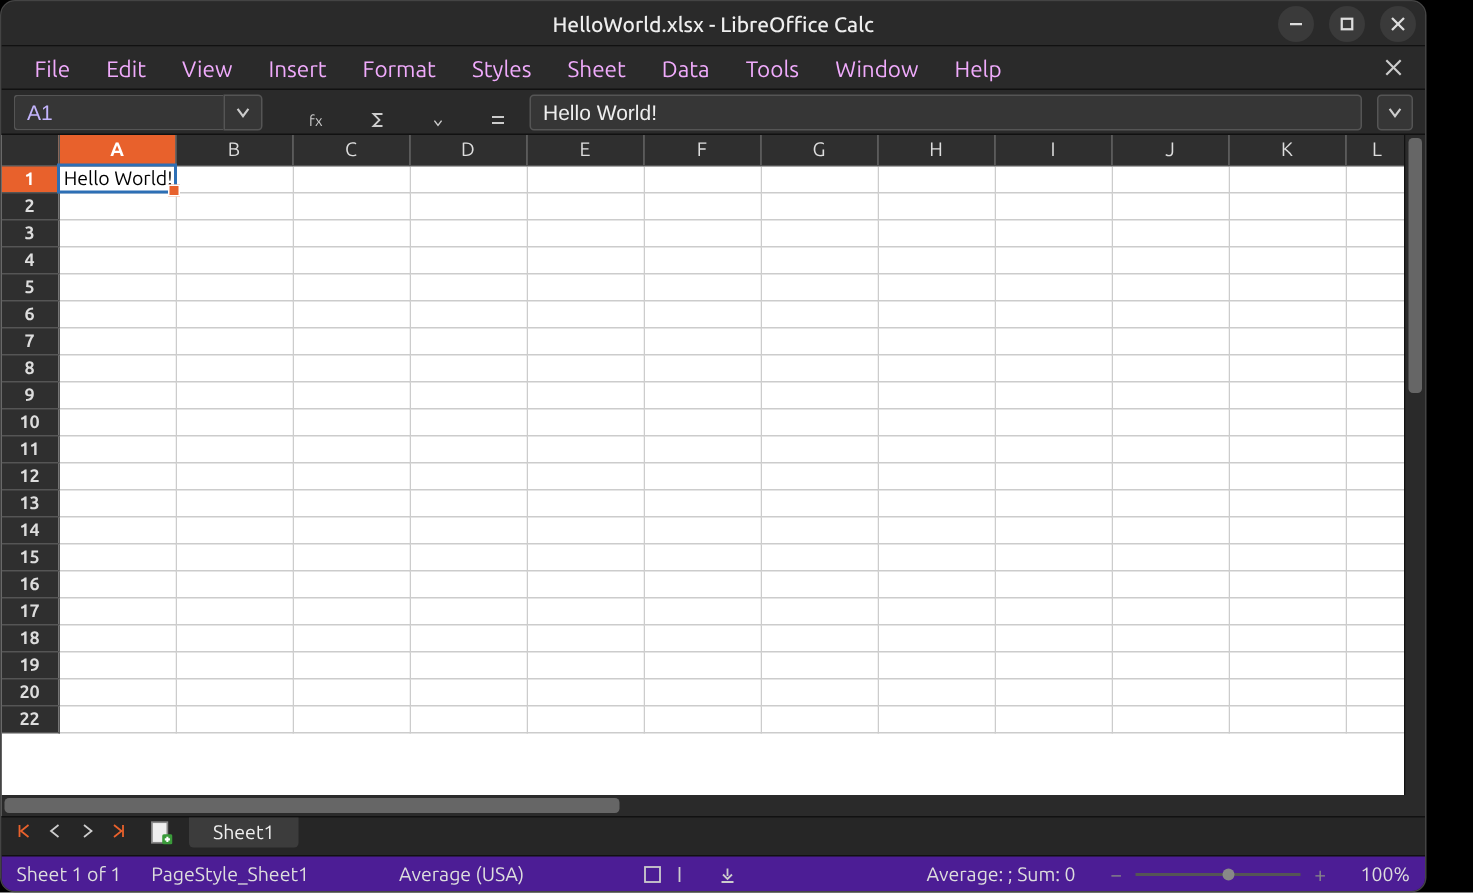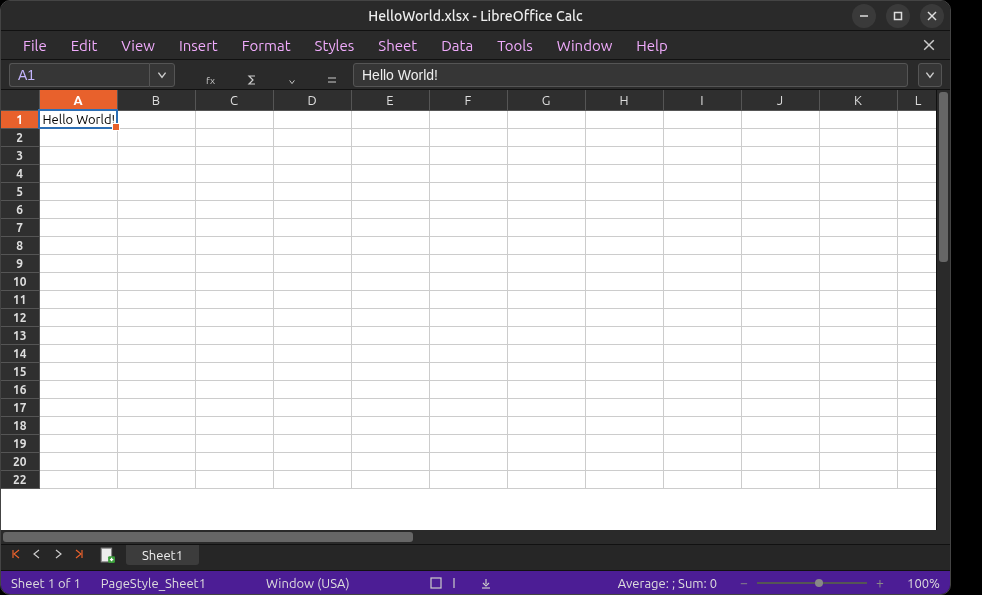--- a/index.html
+++ b/index.html
@@ -759,21 +759,21 @@
           <line x1="11" y1="9.5" x2="11" y2="12.5" stroke="#fff" stroke-width="1.2"></line>
           <line x1="9.5" y1="11" x2="12.5" y2="11" stroke="#fff" stroke-width="1.2"></line>
         </svg>
     </div>
     <div class="sheettab">Sheet1</div>
   </div>
 
   <div class="statusbar">
     <div class="status-seg">Sheet 1 of 1</div>
     <div class="status-seg" style="">PageStyle_Sheet1</div>
-    <div class="status-seg" style="margin-left:40px">Window (USA)</div>
+    <div class="status-seg" style="margin-left:40px">Average (USA)</div>
     <div class="status-seg mini-icon" style="margin-left:60px">
       <svg class="ic" viewBox="0 0 12 12">
           <rect x="1" y="1" width="10" height="10"></rect>
         </svg>
       <svg class="ic" viewBox="0 0 12 12">
           <line x1="6" y1="1" x2="6" y2="11"></line>
         </svg>
     </div>
     <div class="status-seg mini-icon">
       <svg class="ic" viewBox="0 0 12 12">

